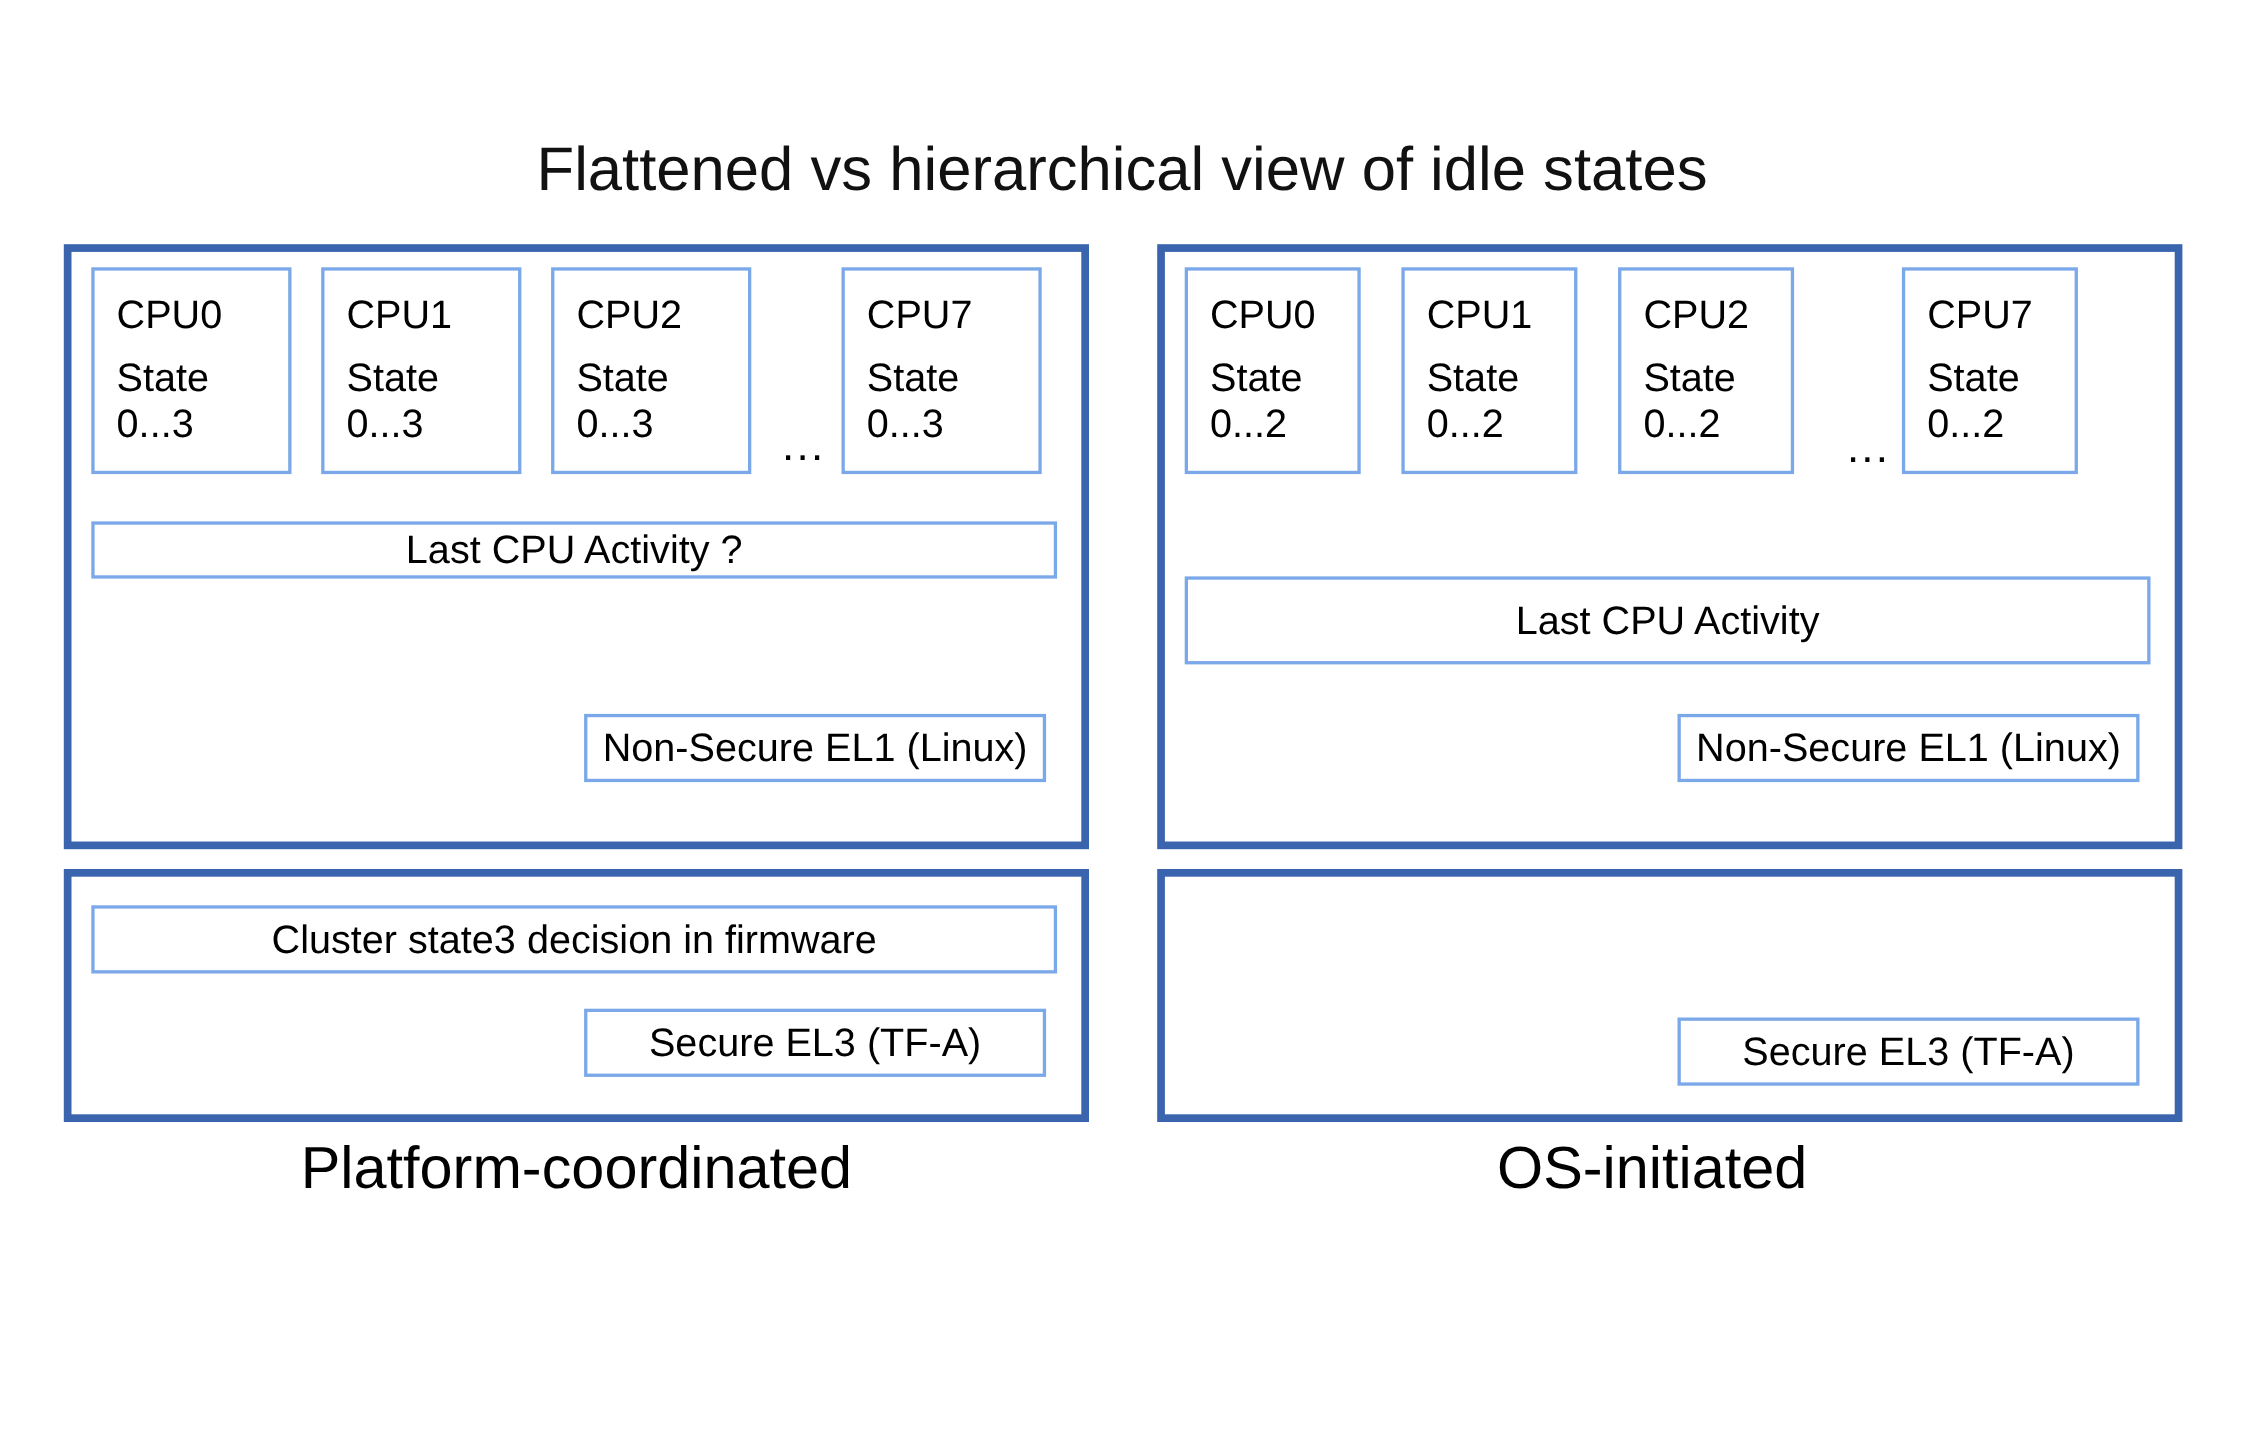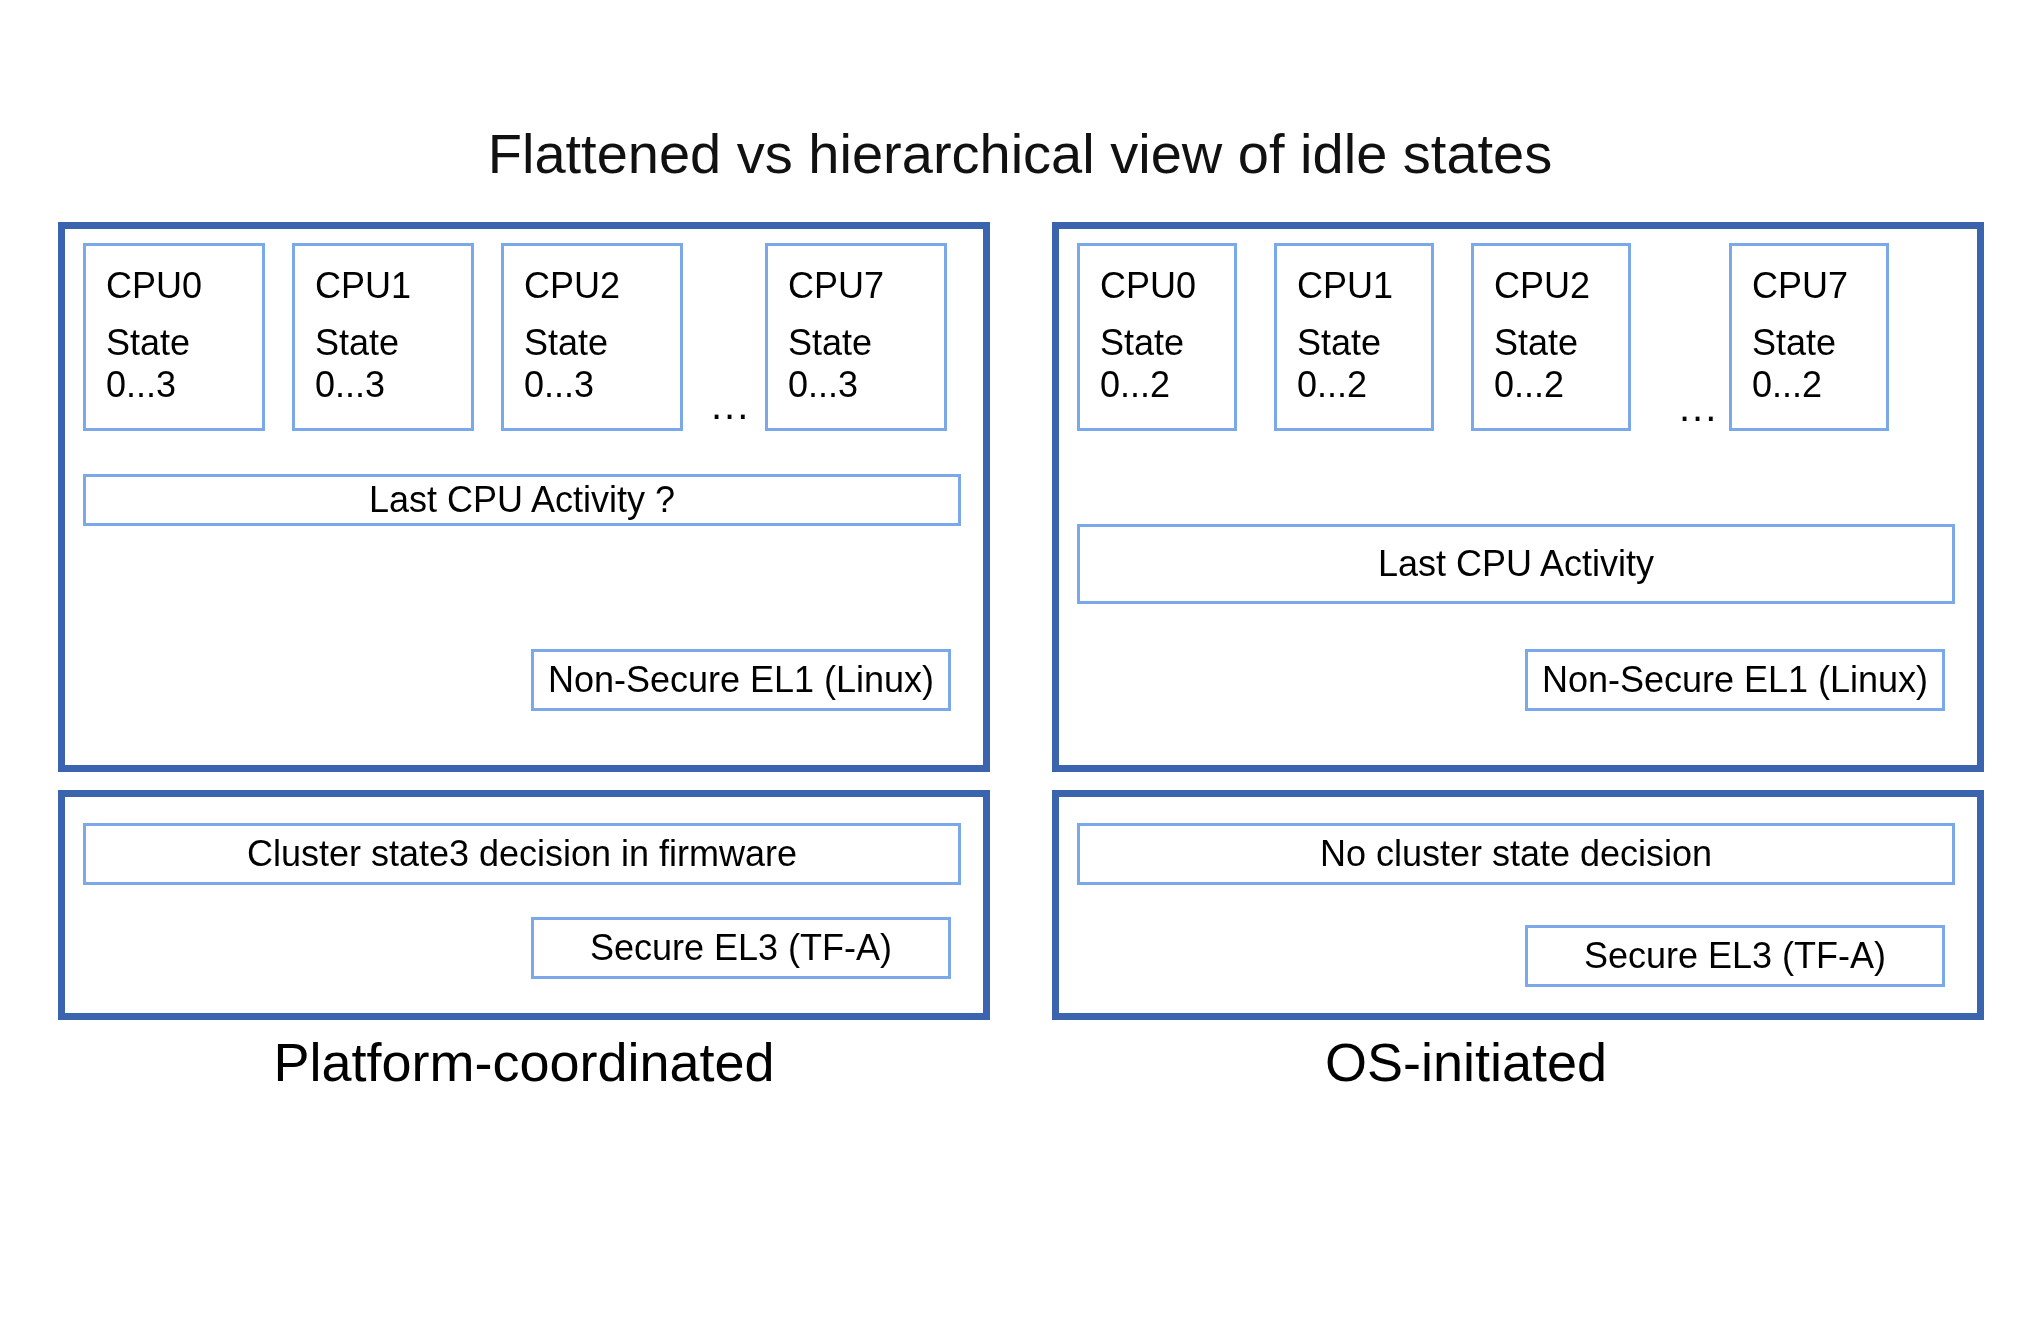--- a/index.html
+++ b/index.html
@@ -133,21 +133,21 @@
   .caption {
     position: absolute;
     top: 1030px;
     font-size: 54px;
     line-height: 64px;
     text-align: center;
     white-space: nowrap;
     color: #000000;
   }
   #caption-left  { left: 58px;   width: 932px; }
-  #caption-right { left: 1000px; width: 932px; }
+  #caption-right { left: 1036px; width: 932px; }
 </style>
 </head>
 <body>
 
 <div id="slide-title">Flattened vs hierarchical view of idle states</div>
 
 <div class="panel" id="panel-left-os">
 
   <div class="cpu-box" id="l-cpu0">
     <div class="cpu-title">CPU0</div>
@@ -229,18 +229,17 @@
     </div>
   </div>
 
 
   <div class="bar" id="r-lastcpu">Last CPU Activity</div>
 
   <div class="el-box" id="r-el1">Non-Secure EL1 (Linux)</div>
 </div>
 
 <div class="panel" id="panel-right-fw">
-  <div class="bar" id="r-fwdecision">No cluster state decision</div>
   <div class="el-box" id="r-el3">Secure EL3 (TF-A)</div>
 </div>
 
 <div class="caption" id="caption-left">Platform-coordinated</div>
 <div class="caption" id="caption-right">OS-initiated</div>
 
 </body></html>

